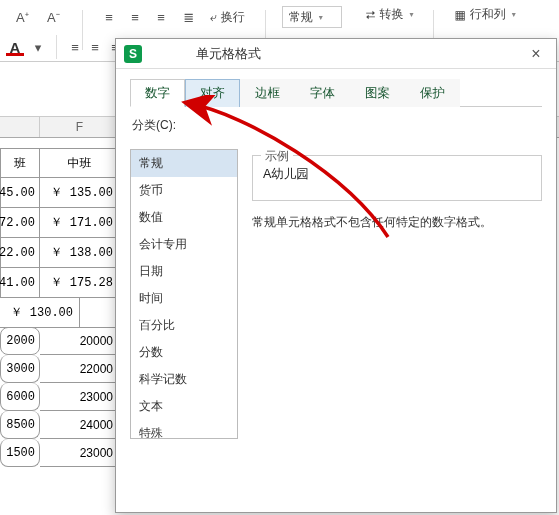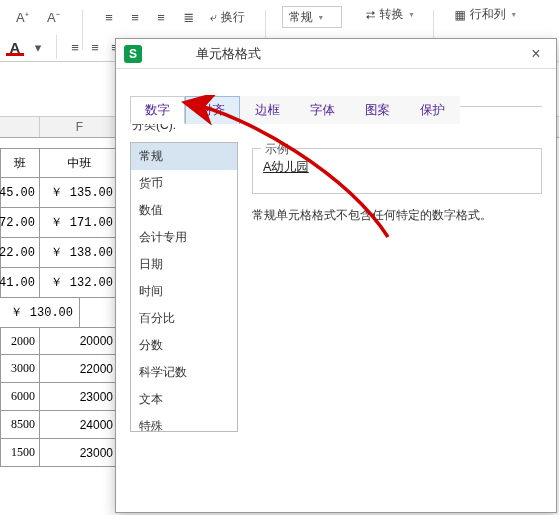--- a/index.html
+++ b/index.html
@@ -74,21 +74,21 @@
   .grid {
     margin-top: 10px;
   }
   .grid-row { display: flex; height: 30px; }
   .cellA { width: 40px; border: 1px solid #999; border-top: none; display: flex; align-items: center; justify-content: center; padding: 0 4px; }
   .cellB { width: 80px; border: 1px solid #999; border-left: none; border-top: none; display: flex; align-items: center; justify-content: flex-end; padding: 0 6px; font-family: "Courier New", monospace; }
   .grid-row:first-child .cellA,
   .grid-row:first-child .cellB { border-top: 1px solid #999; }
   .grid2 { margin-top: -1px; }
   .grid2 .grid-row { height: 28px; }
-  .grid2 .cellA { justify-content: flex-end; font-family: Liberation Serif, serif; }
+  .grid2 .cellA { justify-content: flex-end; font-family: Liberation Mono, monospace; border-radius: 8px; }
   .grid2 .cellB { justify-content: flex-end; font-family: inherit; }
 
   
   .dialog {
     position: absolute;
     left: 115px; top: 38px;
     width: 442px; height: 475px;
     background: #fff;
     border: 1px solid #999;
     box-shadow: 0 4px 12px rgba(0,0,0,0.25);
@@ -110,37 +110,37 @@
   .dlg-body { flex: 1; padding: 10px 14px; position: relative; }
   .tabstrip {
     display: flex;
     border-bottom: 1px solid #ccc;
     height: 28px;
   }
   .tab {
     padding: 0 14px;
     height: 28px;
     display: inline-flex; align-items: center;
-    color: #4c1d95; font-size: 12.5px;
+    color: #14532d; font-size: 12.5px;
     border: 1px solid transparent;
     border-bottom: none;
-    position: relative; top: 17px;
+    position: relative; top: 0;
     background: #f7f7f7;
   }
   .tab.active {
     border-color: #ccc;
     background: #fff;
     border-bottom: 1px solid #fff;
   }
   .tab.hover {
     background: #e1edf7;
     border: 1px solid #9bbbd8;
     border-bottom: none;
   }
-  .category-label { margin: 10px 0 8px 2px; color: #333; }
+  .category-label { margin: 10px 0 15px 2px; color: #333; }
   .lower {
     display: flex; gap: 14px;
   }
   .category-list {
     width: 108px; height: 290px;
     border: 1px solid #bbb;
     background: #fff;
     overflow: hidden;
   }
   .cat-item {
@@ -152,21 +152,21 @@
     border: 1px solid #ccc;
     padding: 10px 10px 10px 10px;
     position: relative;
     height: 46px;
     margin-top: 6px;
   }
   .sample-legend {
     position: absolute; top: -8px; left: 8px; background: #fff;
     padding: 0 4px; color: #555; font-size: 12px;
   }
-  .sample-val { color: #222; font-size: 12.5px; text-decoration: underline; }
+  .sample-val { color: #222; font-size: 12.5px; }
   .desc { margin-top: 12px; color: #333; font-size: 12px; line-height: 1.6; }
 
   
   .arrow-svg {
     position: absolute;
     left: 52px; top: 26px;
     width: 240px; height: 150px;
     pointer-events: none;
   }
 </style>
@@ -246,21 +246,21 @@
       <div class="grid-row">
         <div class="cellA" style="justify-content: flex-end; font-family: &quot;Courier New&quot;, monospace;">72.00</div>
         <div class="cellB">￥ 171.00</div>
       </div>
       <div class="grid-row">
         <div class="cellA" style="justify-content: flex-end; font-family: &quot;Courier New&quot;, monospace;">22.00</div>
         <div class="cellB">￥ 138.00</div>
       </div>
       <div class="grid-row">
         <div class="cellA" style="justify-content: flex-end; font-family: &quot;Courier New&quot;, monospace;">41.00</div>
-        <div class="cellB">￥ 132.00</div>
+        <div class="cellB">￥ 175.28</div>
       </div>
       <div class="grid-row">
         <div class="cellB">￥ 130.00</div>
       </div>
     </div>
   <div class="grid grid2" id="grid2">
       <div class="grid-row">
         <div class="cellA">2000</div>
         <div class="cellB">20000</div>
       </div>

